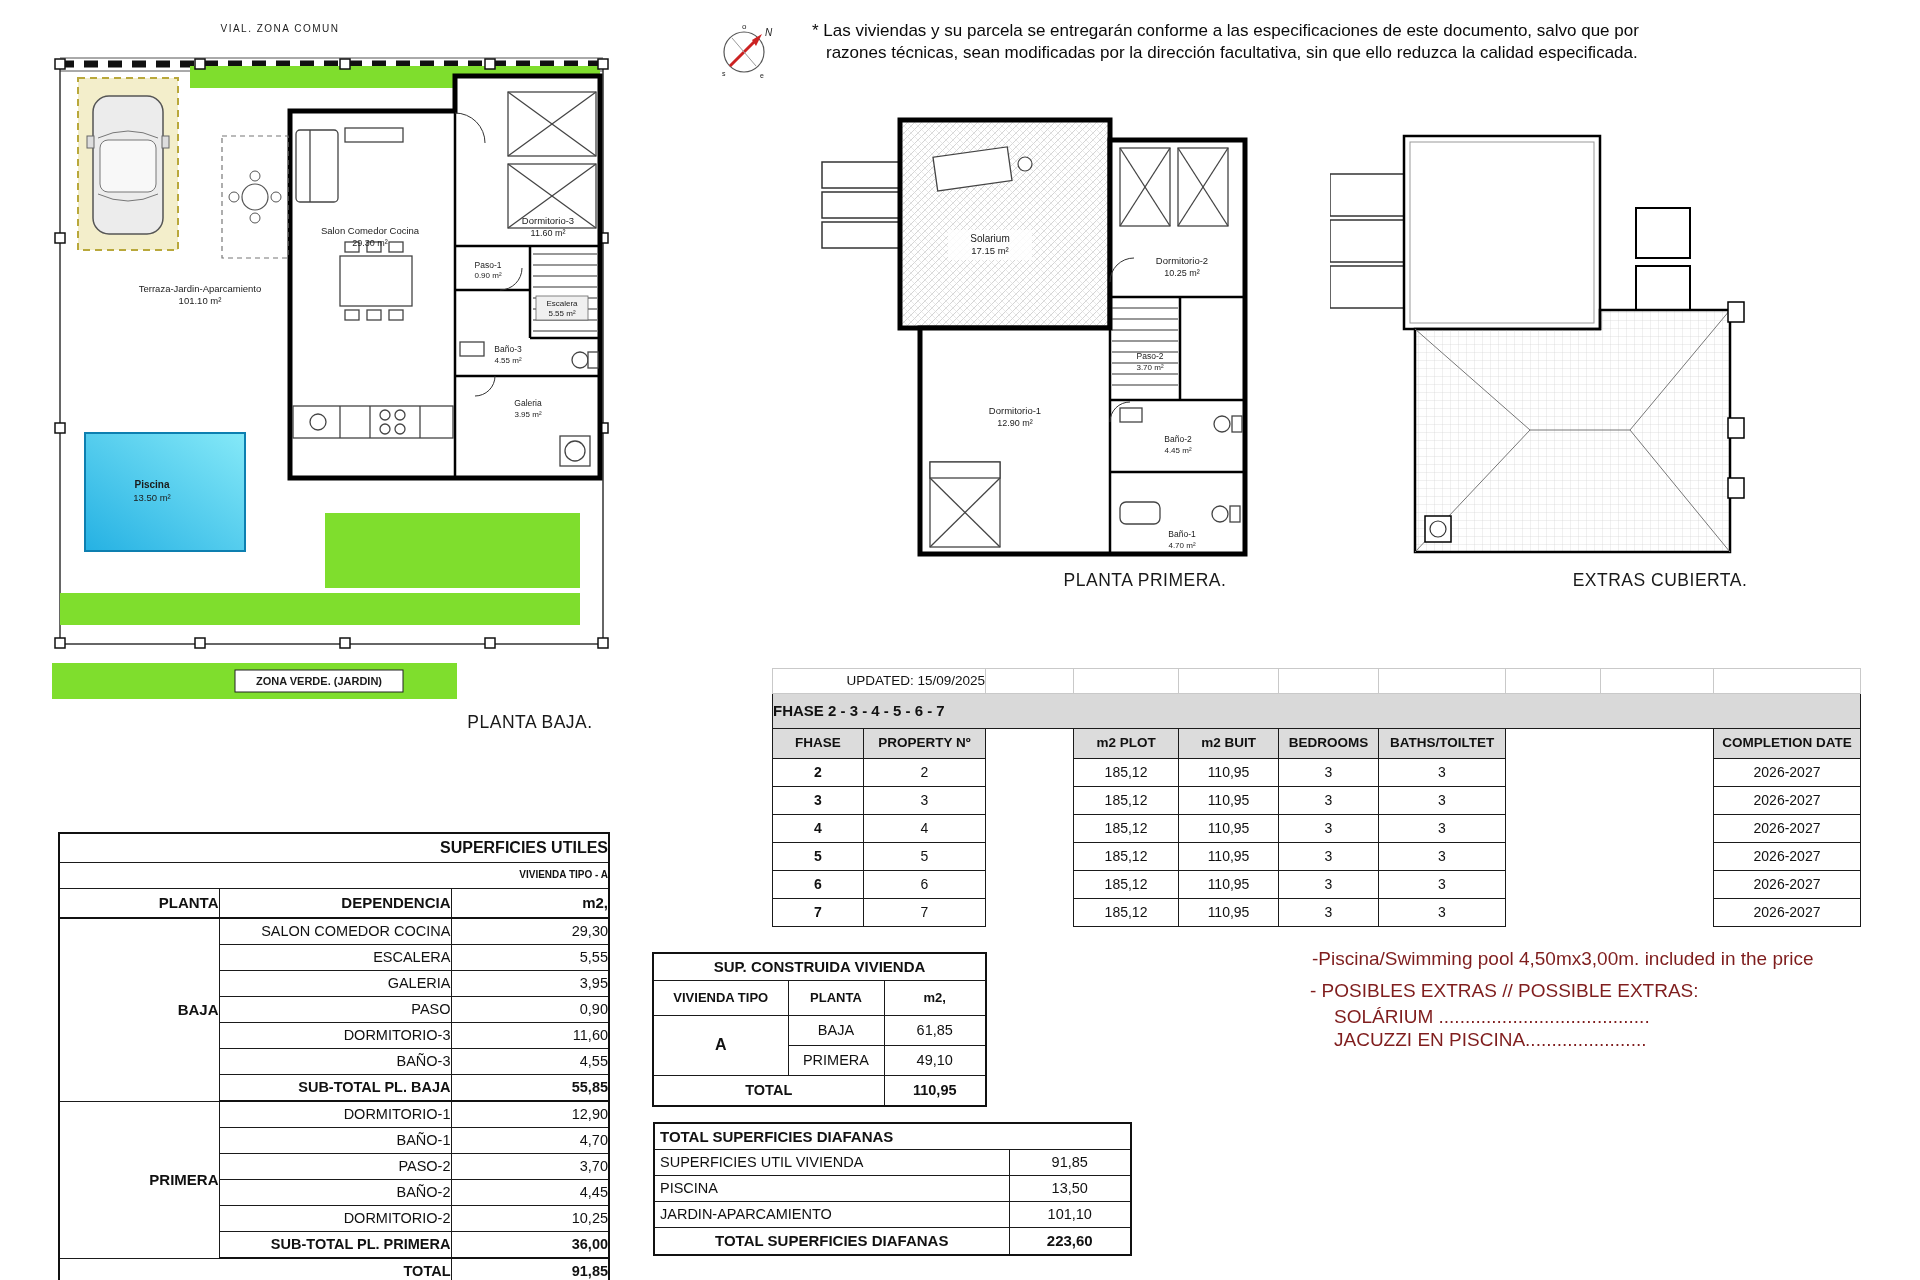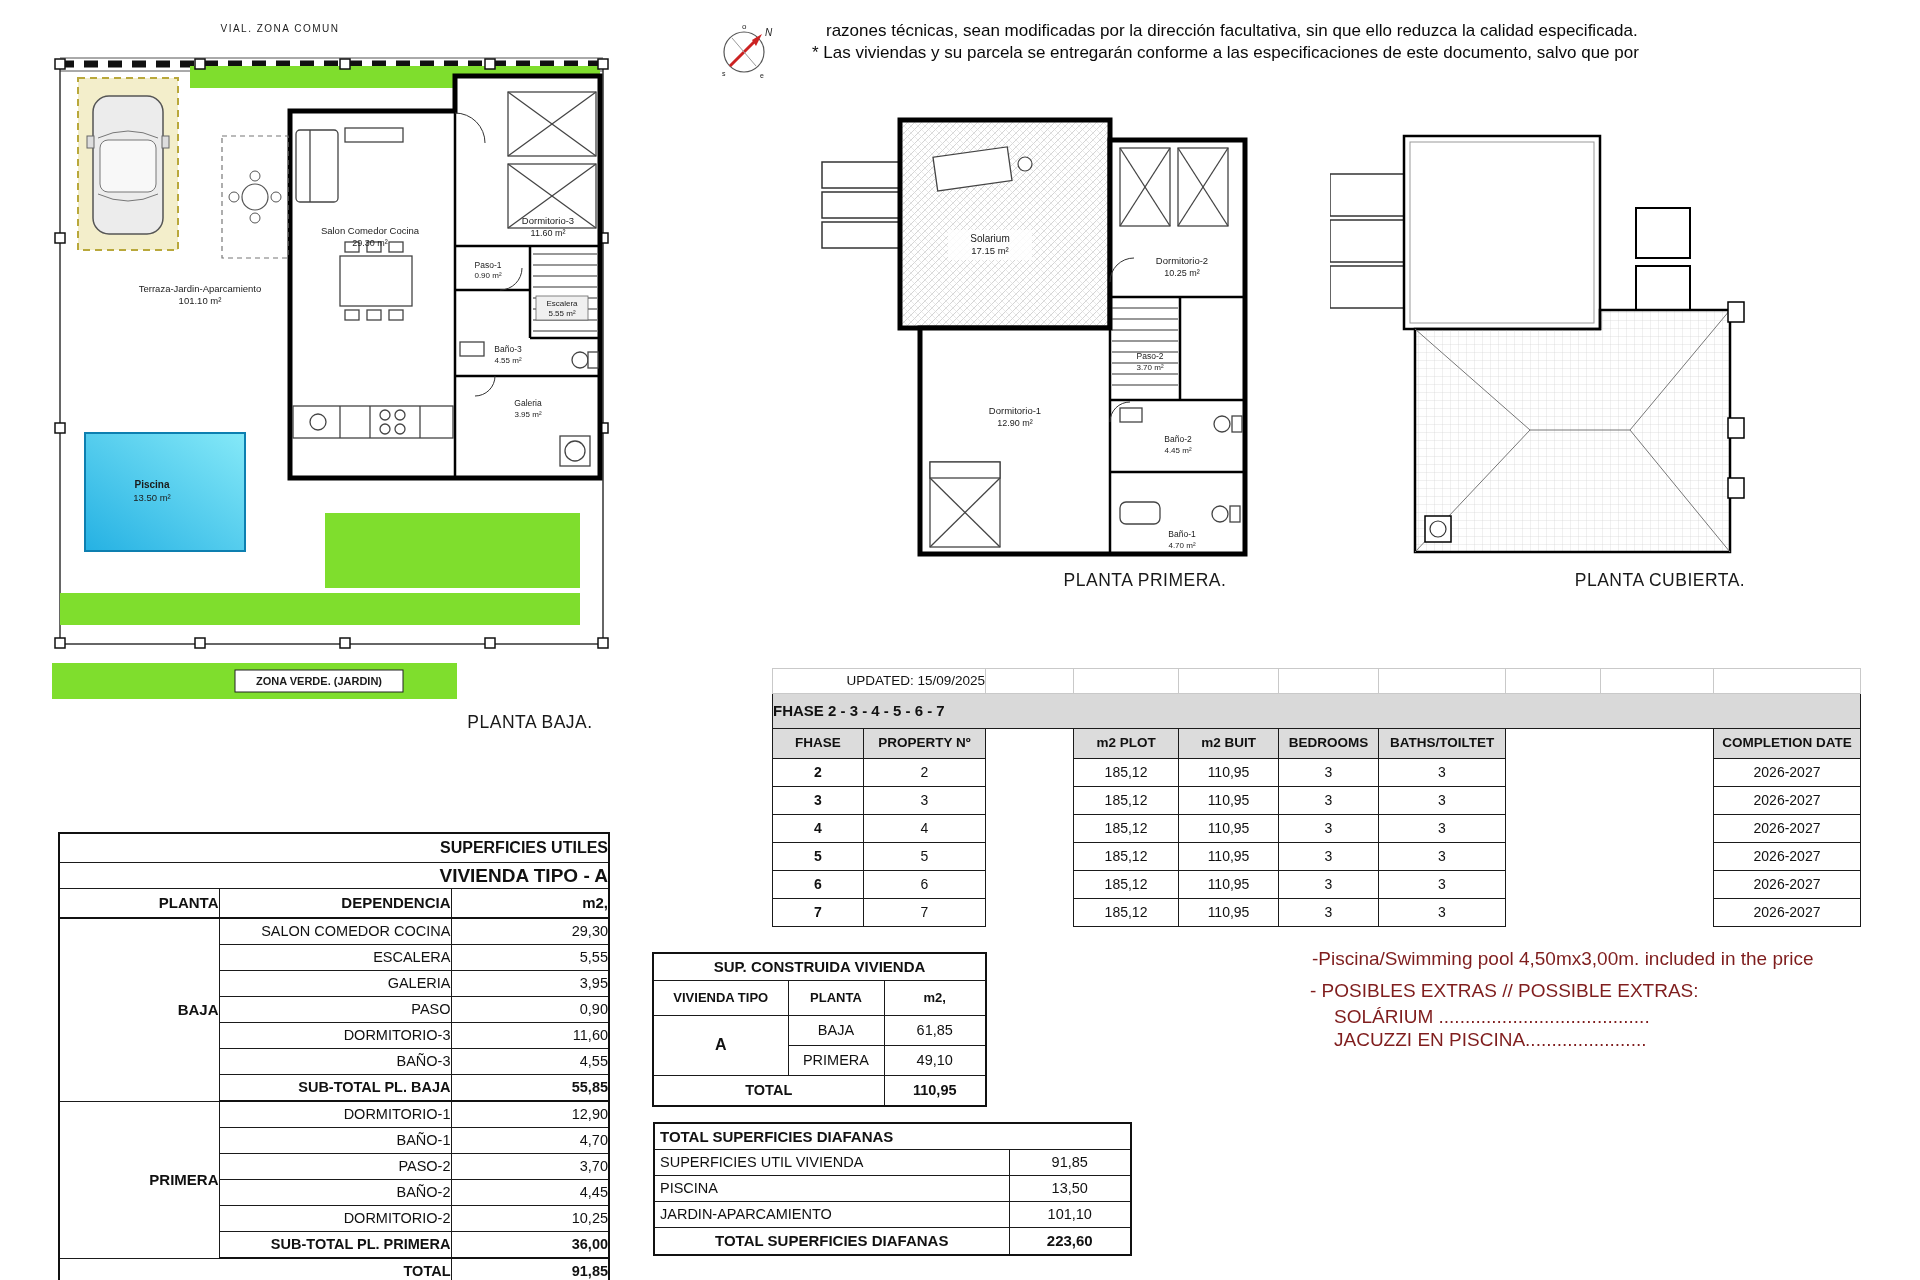--- a/index.html
+++ b/index.html
@@ -20,21 +20,21 @@
   #phase td.faint{border:1px solid #c9c9c9;font-size:13.5px;}
   #phase td.gap{border-top:none;border-bottom:none;background:#fff;}
   #phase tr.trdata td{height:27px;}
   #phase td.band{height:34px;text-align:left;padding-left:0;font-size:15px;}
   #phase tr.hrow td{height:29px;font-size:13.5px;}
   #phase td.updated{text-align:right;padding-left:34px;height:24px;}
   
   #suputiles{border:2px solid #111;}
   #suputiles td{font-size:14.5px;text-align:right;}
   #suputiles tr.rttl td{height:28px;font-size:16px;}
-  #suputiles tr.rsub td{height:25px;font-size:19px;}
+  #suputiles tr.rsub td{height:25px;font-size:10px;}
   #suputiles tr.hrow td{height:28px;font-size:15px;border-bottom:2px solid #111;}
   #suputiles tr.trdata td{height:25px;}
   #suputiles tr.thickb td{border-bottom:2.5px solid #111;}
   
   #supcons{border:2px solid #111;}
   #supcons tr.rttl td{height:26px;font-size:15px;margin-top:47px;}
   #supcons tr.hrow td{height:34px;font-size:13px;}
   #supcons tr.trdata td{height:29px;font-size:14.5px;}
   
   #diaf{border:2px solid #111;}
@@ -200,22 +200,22 @@
     <line x1="14" y1="46" x2="42" y2="18" stroke="#C22" stroke-width="3"></line>
     <polygon points="46,14 36,20 40,26" fill="#C22"></polygon>
     <line x1="16" y1="18" x2="40" y2="46" stroke="#999" stroke-width="1"></line>
     <text x="26" y="9" font-size="8" fill="#333">o</text>
     <text x="49" y="16" font-size="10" fill="#C22" font-style="italic">N</text>
     <text x="6" y="56" font-size="7" fill="#555">s</text>
     <text x="44" y="58" font-size="7" fill="#555">e</text>
   </svg>
 
   <div class="abs disc" style="left:812px;top:20px;width:1085px">
+    <div>* Las viviendas y su parcela se entregarán conforme a las especificaciones de este documento, salvo que por</div>
     <div style="padding-left:14px">razones técnicas, sean modificadas por la dirección facultativa, sin que ello reduzca la calidad especificada.</div>
-    <div>* Las viviendas y su parcela se entregarán conforme a las especificaciones de este documento, salvo que por</div>
   </div>
 
   <svg class="abs" style="left:820px;top:112px" width="440" height="450" viewBox="0 0 440 450">
     <defs>
       <pattern id="hatch" width="7" height="7" patternUnits="userSpaceOnUse">
         <path d="M0,7 L7,0" stroke="#c9c9c9" stroke-width="0.8" fill="none"></path>
         <path d="M0,0 L7,7" stroke="#dcdcdc" stroke-width="0.6" fill="none"></path>
       </pattern>
     </defs>
 
@@ -316,21 +316,21 @@
       <line x1="200" y1="310" x2="300" y2="310"></line>
     </g>
     <rect x="95" y="396" width="26" height="26" fill="#fff" stroke="#000" stroke-width="1.5"></rect>
     <circle cx="108" cy="409" r="8" fill="none" stroke="#333" stroke-width="1.2"></circle>
     <g fill="#fff" stroke="#000" stroke-width="1.5">
       <rect x="398" y="182" width="16" height="20"></rect>
         <rect x="398" y="298" width="16" height="20"></rect>
       <rect x="398" y="358" width="16" height="20"></rect>
     </g>
   </svg>
-  <div class="abs plan-title" style="left:1510px;top:570px;width:300px">PLANTA CUBIERTA.</div>
+  <div class="abs plan-title" style="left:1510px;top:570px;width:300px">EXTRAS CUBIERTA.</div>
 
   <table id="phase" class="abs" style="left:772px;top:668px;width:1088px">
     <colgroup>
       <col style="width:91px">
         <col style="width:122px">
         <col style="width:88px">
         <col style="width:105px">
       <col style="width:100px">
         <col style="width:100px">
         <col style="width:127px">

